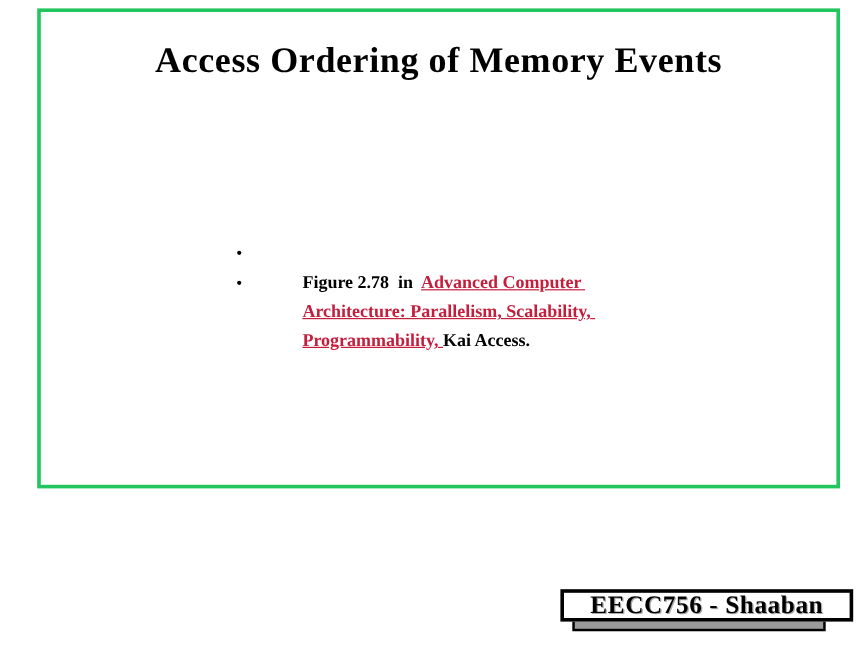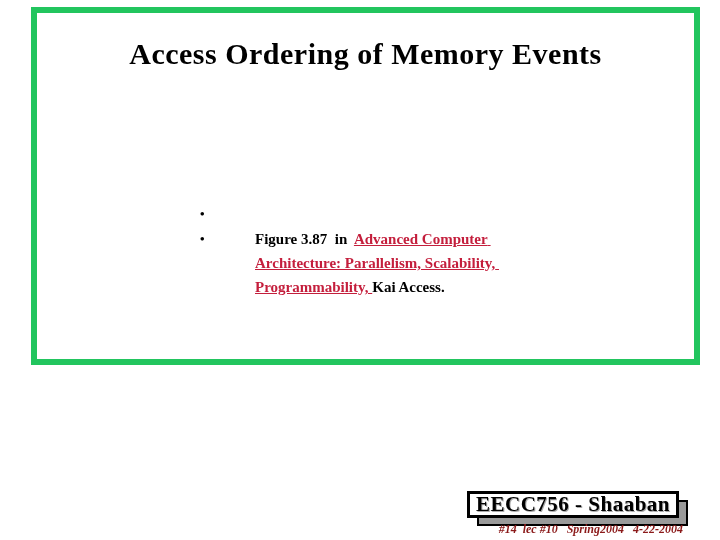--- a/index.html
+++ b/index.html
@@ -13,23 +13,23 @@
     width: 720px;
     height: 540px;
     background: #ffffff;
     overflow: hidden;
   }
   .slide-frame {
     position: absolute;
     left: 31px;
     top: 7px;
     width: 669px;
-    height: 358px;
+    height: 400px;
     box-sizing: border-box;
-    border: 6px solid #22c55e;
+    border: 3px solid #22c55e;
     background: #ffffff;
     z-index: 1;
   }
   .slide-title {
     margin: 24px 0 0 0;
     text-align: center;
     font-size: 30px;
     font-weight: bold;
     line-height: 34px;
     color: #000000;
@@ -73,21 +73,21 @@
     width: 211px;
     height: 26px;
     box-sizing: border-box;
     border: 2px solid #000000;
     z-index: 3;
   }
   .footer-box {
     position: absolute;
     left: 467px;
     top: 491px;
-    width: 212px;
+    width: 244px;
     height: 27px;
     box-sizing: border-box;
     border: 3px solid #000000;
     background: #ffffff;
     display: flex;
     align-items: center;
     justify-content: center;
     z-index: 4;
   }
   .footer-box-label {
@@ -116,26 +116,25 @@
 
   <div class="slide-frame">
     <h1 class="slide-title">Access Ordering of Memory Events</h1>
 
     <div class="bullet-list">
         <div class="bullet-row">
           <span class="bullet-glyph">•</span>
         </div>
         <div class="bullet-row">
           <span class="bullet-glyph">•</span>
-          <span class="bullet-text"><span class="seg-normal">Figure 3.87  in  </span><span class="seg-link" style="color: rgb(196, 30, 60);">Advanced Computer Architecture: Parallelism, Scalability, Programmability, </span><span class="seg-normal">Kai Access.</span></span>
+          <span class="bullet-text"><span class="seg-normal">Figure 2.78  in  </span><span class="seg-link" style="color: rgb(196, 30, 60);">Advanced Computer Architecture: Parallelism, Scalability, Programmability, </span><span class="seg-normal">Kai Access.</span></span>
         </div>
       </div>
   </div>
 
   <div class="footer-shadow-box" style="background: rgb(154, 154, 154);"></div>
 
   <div class="footer-box">
     <span class="footer-box-label">EECC756 - Shaaban</span>
   </div>
 
-  <div class="lecture-info" style="color: rgb(139, 26, 26);">#14  lec #10   Spring2004   4-22-2004</div>
 
 </div>
 
 </body></html>

